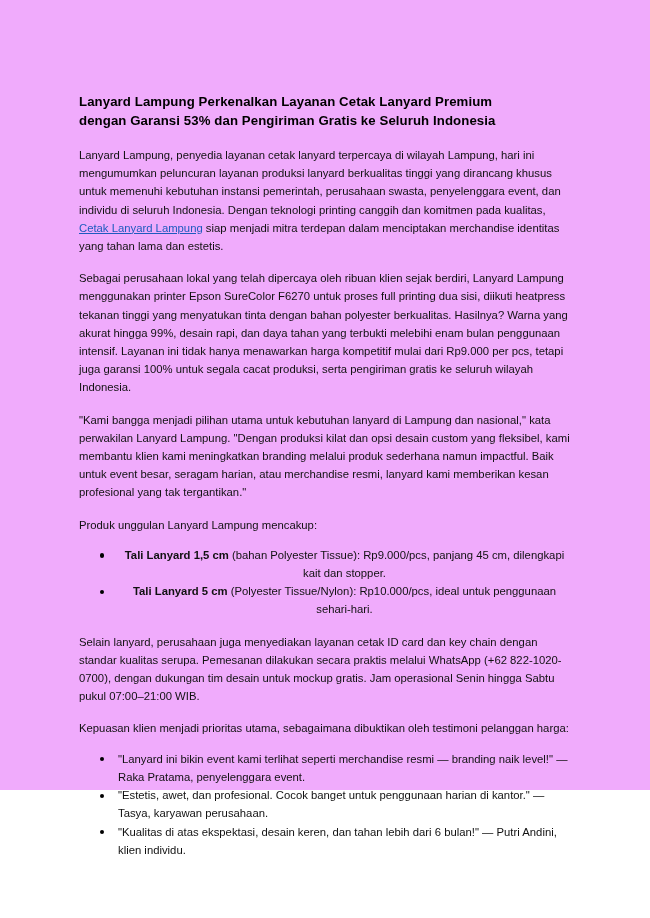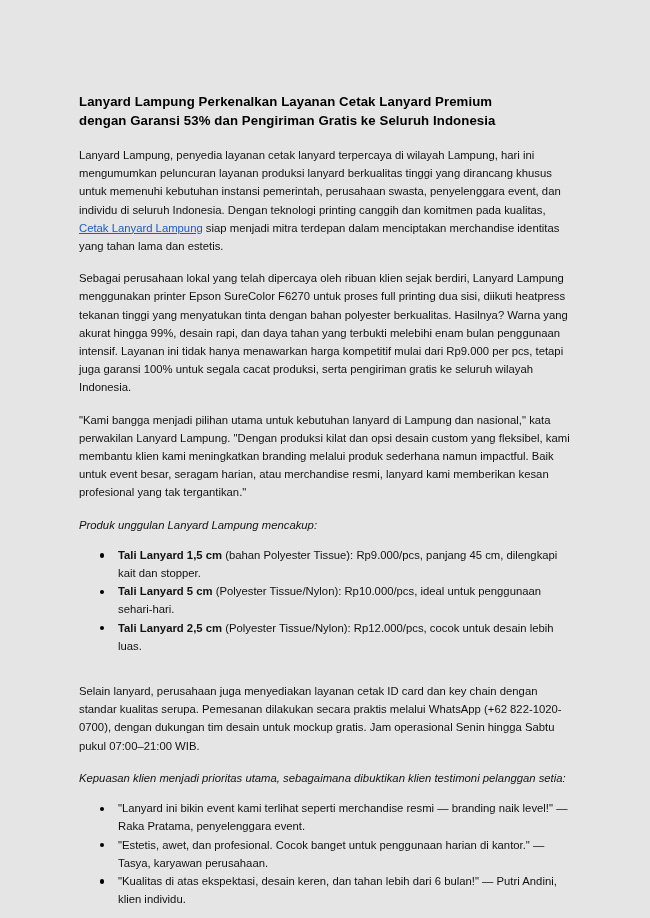--- a/index.html
+++ b/index.html
@@ -10,22 +10,22 @@
   body {
     width: 650px;
     height: 918px;
     font-family: "Liberation Sans", sans-serif;
     color: #000000;
     -webkit-font-smoothing: none;
   }
   .page {
     position: relative;
     width: 650px;
-    height: 918px;
-    background: #e5e5e5;
+    height: 790px;
+    background: #f0abfc;
     box-sizing: border-box;
     padding-left: 40px;
   }
   .doc-body {
     position: absolute;
     left: 79px;
     top: 92px;
     width: 492px;
   }
   .doc-title {
@@ -41,30 +41,30 @@
   }
   p.para {
     font-size: 11.3px;
     line-height: 18.2px;
     margin: 0 0 14px 0;
     text-align: left;
     color: #111;
   }
   p.para.tight {
     margin-bottom: 12px;
-    font-style: italic;
   }
   a.inline-link {
     color: #1d5bbf;
     text-decoration: underline;
   }
   ul.bullets {
     list-style: none;
-    margin: 0 0 27px 0;
+    margin: 0 0 14px 0;
     padding: 0;
+    text-align: center;
   }
   ul.bullets li {
     position: relative;
     font-size: 11.3px;
     line-height: 18.2px;
     padding-left: 39px;
     margin-bottom: 0px;
     color: #111;
   }
   ul.bullets li .bullet-dot {
@@ -120,28 +120,25 @@
 
     <p class="para tight">Produk unggulan Lanyard Lampung mencakup:</p>
 
     <ul class="bullets">
       <li>
         <span class="bullet-dot"></span><b>Tali Lanyard 1,5 cm</b><span> (bahan Polyester Tissue): Rp9.000/pcs, panjang 45 cm, dilengkapi kait dan stopper.</span>
       </li>
       <li>
         <span class="bullet-dot"></span><b>Tali Lanyard 5 cm</b><span> (Polyester Tissue/Nylon): Rp10.000/pcs, ideal untuk penggunaan sehari-hari.</span>
       </li>
-      <li>
-        <span class="bullet-dot"></span><b>Tali Lanyard 2,5 cm</b><span> (Polyester Tissue/Nylon): Rp12.000/pcs, cocok untuk desain lebih luas.</span>
-      </li>
     </ul>
 
     <p class="para">Selain lanyard, perusahaan juga menyediakan layanan cetak ID card dan key chain dengan standar kualitas serupa. Pemesanan dilakukan secara praktis melalui WhatsApp (+62 822-1020-0700), dengan dukungan tim desain untuk mockup gratis. Jam operasional Senin hingga Sabtu pukul 07:00–21:00 WIB.</p>
 
-    <p class="para tight">Kepuasan klien menjadi prioritas utama, sebagaimana dibuktikan klien testimoni pelanggan setia:</p>
+    <p class="para tight">Kepuasan klien menjadi prioritas utama, sebagaimana dibuktikan oleh testimoni pelanggan harga:</p>
 
     <ul class="testimonials">
       <li>
         <span class="bullet-dot"></span><span>"Lanyard ini bikin event kami terlihat seperti merchandise resmi — branding naik level!" — Raka Pratama, penyelenggara event.</span>
       </li>
       <li>
         <span class="bullet-dot"></span><span>"Estetis, awet, dan profesional. Cocok banget untuk penggunaan harian di kantor." — Tasya, karyawan perusahaan.</span>
       </li>
       <li>
         <span class="bullet-dot"></span><span>"Kualitas di atas ekspektasi, desain keren, dan tahan lebih dari 6 bulan!" — Putri Andini, klien individu.</span>

